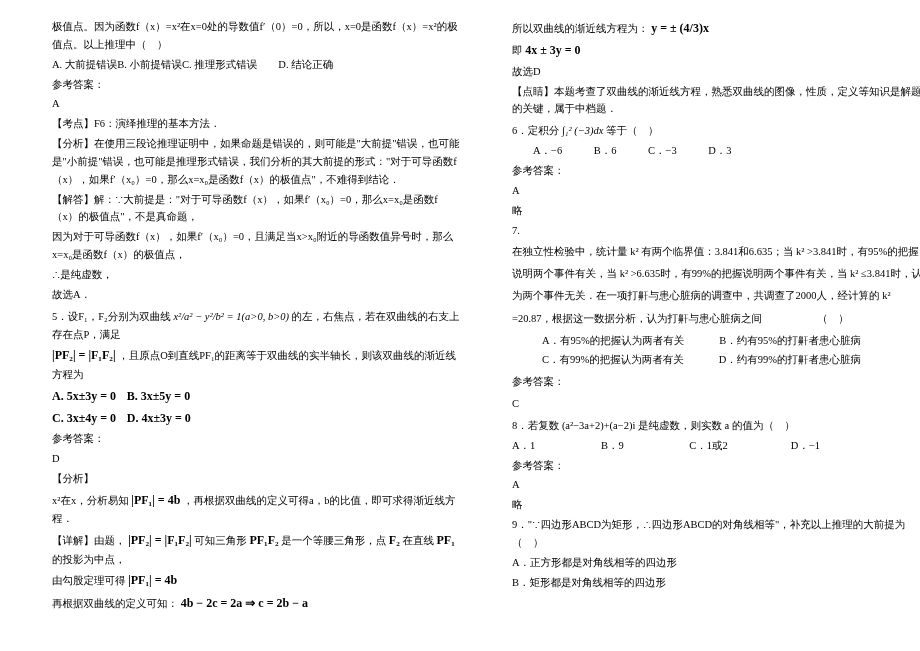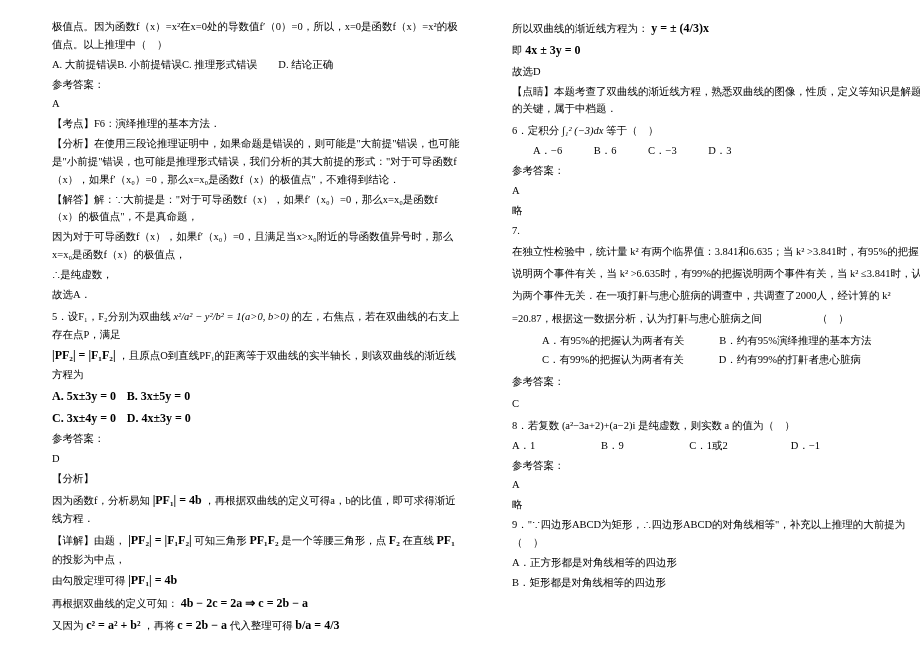--- a/index.html
+++ b/index.html
@@ -43,21 +43,21 @@
       <span style="margin-left:8px" class="formula-block">B. 3x±5y = 0</span>
     </div>
     <div class="para">
       <span class="formula-block">C. 3x±4y = 0</span>
       <span style="margin-left:8px" class="formula-block">D. 4x±3y = 0</span>
     </div>
     <div class="para ans-label">参考答案：</div>
     <div class="para">D</div>
     <div class="para">【分析】</div>
     <div class="para">
-      <span>因为函数f，分析易知</span>
+      <span>x²在x，分析易知</span>
       <span class="formula-block">|PF₁| = 4b</span>
       <span>，再根据双曲线的定义可得a，b的比值，即可求得渐近线方程．</span>
     </div>
     <div class="para">
       <span>【详解】由题，</span>
       <span class="formula-block">|PF₂| = |F₁F₂|</span>
       <span>可知三角形</span>
       <span class="formula-block">PF₁F₂</span>
       <span>是一个等腰三角形，点</span>
       <span class="formula-block">F₂</span>
@@ -65,28 +65,20 @@
       <span class="formula-block">PF₁</span>
       <span>的投影为中点，</span>
     </div>
     <div class="para">
       <span>由勾股定理可得</span>
       <span class="formula-block">|PF₁| = 4b</span>
     </div>
     <div class="para">
       <span>再根据双曲线的定义可知：</span>
       <span class="formula-block">4b − 2c = 2a ⇒ c = 2b − a</span>
-    </div>
-    <div class="para">
-      <span>又因为</span>
-      <span class="formula-block">c² = a² + b²</span>
-      <span>，再将</span>
-      <span class="formula-block">c = 2b − a</span>
-      <span>代入整理可得</span>
-      <span class="formula-block">b/a = 4/3</span>
     </div>
   </div>
 
   <div class="col">
     <div class="para">
       <span>所以双曲线的渐近线方程为：</span>
       <span class="formula-block">y = ± (4/3)x</span>
     </div>
     <div class="para">
       <span>即 </span>
@@ -102,21 +94,21 @@
     </div>
     <div class="para">　　A．−6　　　B．6　　　C．−3　　　D．3</div>
     <div class="para ans-label">参考答案：</div>
     <div class="para">A</div>
     <div class="para">略</div>
 
     <div class="para">7.</div>
     <div class="para" style="line-height:2.1">在独立性检验中，统计量 k² 有两个临界值：3.841和6.635；当 k² &gt;3.841时，有95%的把握说明两个事件有关，当 k² &gt;6.635时，有99%的把握说明两个事件有关，当 k² ≤3.841时，认为两个事件无关．在一项打鼾与患心脏病的调查中，共调查了2000人，经计算的 k² =20.87，根据这一数据分析，认为打鼾与患心脏病之间 　　　　　（　）</div>
     <div class="opt-line">
       <span>A．有95%的把握认为两者有关</span>
-      <span>B．约有95%演绎推理的基本方法</span>
+      <span>B．约有95%的打鼾者患心脏病</span>
     </div>
     <div class="opt-line">
       <span>C．有99%的把握认为两者有关</span>
       <span>D．约有99%的打鼾者患心脏病</span>
     </div>
     <div class="para ans-label small-space">参考答案：</div>
     <div class="para small-space">C</div>
 
     <div class="para small-space">8．若复数 (a²−3a+2)+(a−2)i 是纯虚数，则实数 a 的值为（　）</div>
     <div class="para">A．1　　　　　　  B．9　　　　　　   C．1或2　　　　　　D．−1</div>

